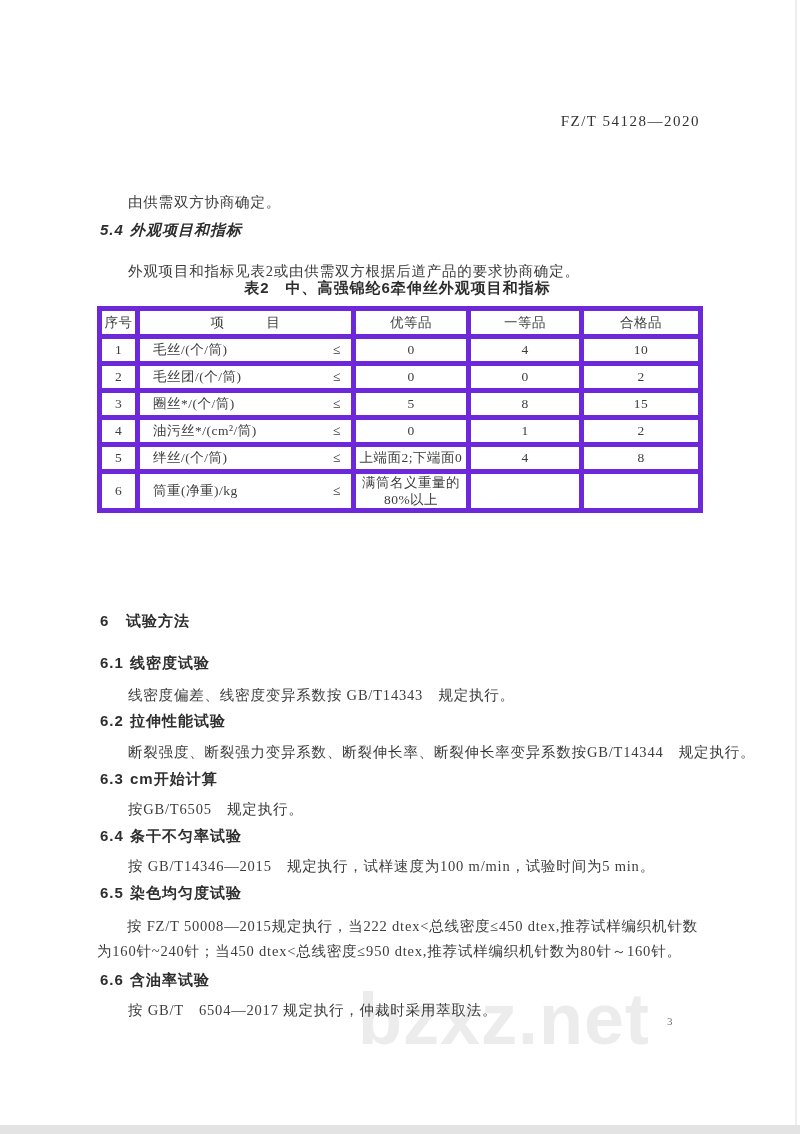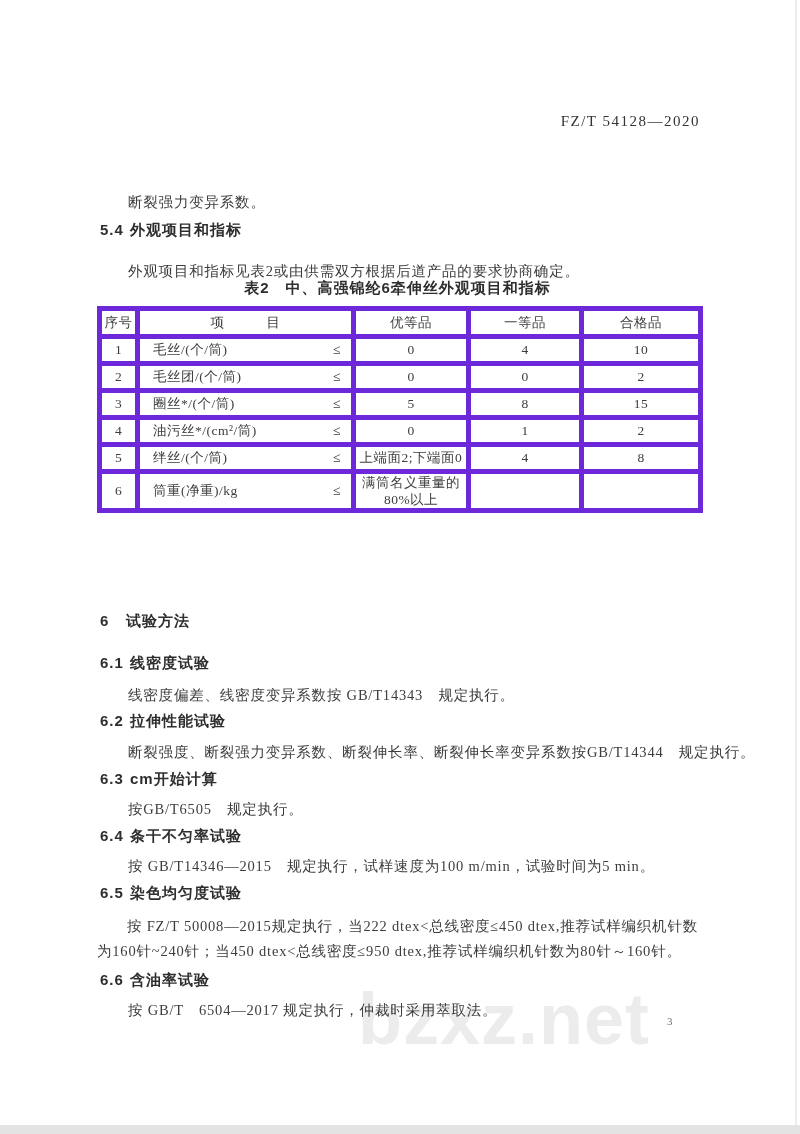--- a/index.html
+++ b/index.html
@@ -35,23 +35,23 @@
 </style>
 </head>
 <body>
 
 <div class="page">
 
   <div class="abs watermark">bzxz.net</div>
 
   <div class="abs doc-number">FZ/T 54128—2020</div>
 
-  <div class="abs para" style="left:128px;top:193px;">断裂强力变异系数。</div>
+  <div class="abs para" style="left:128px;top:193px;">由供需双方协商确定。</div>
 
-  <div class="abs heading" style="left:100px;top:221px;">
+  <div class="abs heading" style="left:100px;top:221px;font-style:italic;">
     <span class="h-num wide">5.4</span><span>外观项目和指标</span>
   </div>
   <div class="abs para" style="left:128px;top:232px;margin-top:30px;">外观项目和指标见表2或由供需双方根据后道产品的要求协商确定。</div>
 
   <div class="abs caption" style="top:279px;">表2　中、高强锦纶6牵伸丝外观项目和指标</div>
 
   <table class="spec abs" style="left:97px;top:306px;">
     <colgroup>
       <col style="width:38px;">
         <col style="width:216px;">

